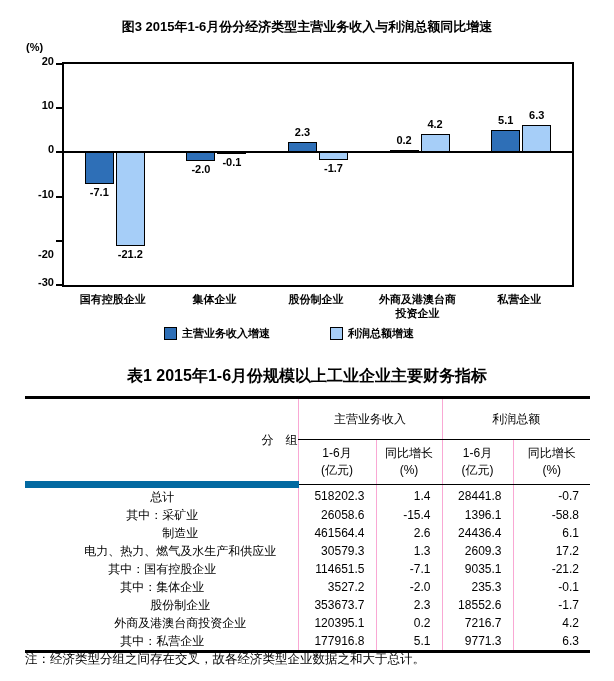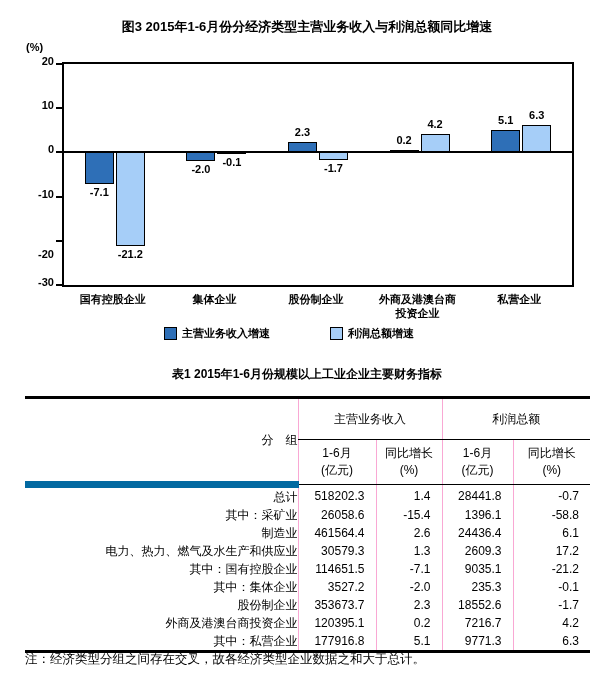--- a/index.html
+++ b/index.html
@@ -51,41 +51,41 @@
     position:absolute; top:326px; left:0; width:578px;
     display:flex; justify-content:center; gap:60px;
   }
   .legend-item { display:flex; align-items:center; gap:5px; }
   .legend-swatch { width:11px; height:11px; border:1px solid #000; }
   .legend-label { font-weight:bold; font-size:11px; }
 
   
   .table-title {
     position:absolute; top:366px; left:0; width:614px;
-    text-align:center; font-weight:bold; font-size:12px;
+    text-align:center; font-weight:bold; font-size:16px;
   }
   table.fin {
     position:absolute; top:396px; left:25px;
     width:565px; border-collapse:collapse; table-layout:fixed;
     border-top:3px solid #000; border-bottom:3px solid #000;
     font-size:12px;
   }
   table.fin th { font-weight:normal; padding:0; }
   table.fin thead tr.group-row th { height:40px; }
   table.fin thead tr.sub-row th {
     height:44px; white-space:pre-line; line-height:17px;
     border-bottom:1px solid #000; vertical-align:middle;
   }
   table.fin th.group-name {
     border-bottom:7px solid #0369a1; vertical-align:middle; text-align:right;
   }
   table.fin .bl { border-left:1px solid #f9a8d4; }
   table.fin .bb { border-bottom:1px solid #000; }
   table.fin tbody td { height:18px; padding:0; line-height:18px; }
-  table.fin td.label-cell { text-align:right; padding-left:2px; white-space:nowrap; }
+  table.fin td.label-cell { text-align:center; padding-left:2px; white-space:nowrap; }
   table.fin td.num { text-align:right; padding-right:11px; }
   .prefix { display:inline-block; width:36px; }
   .table-note {
     position:absolute; top:651px; left:25px;
     font-size:12.5px;
   }
 </style>
 </head>
 <body>
 

